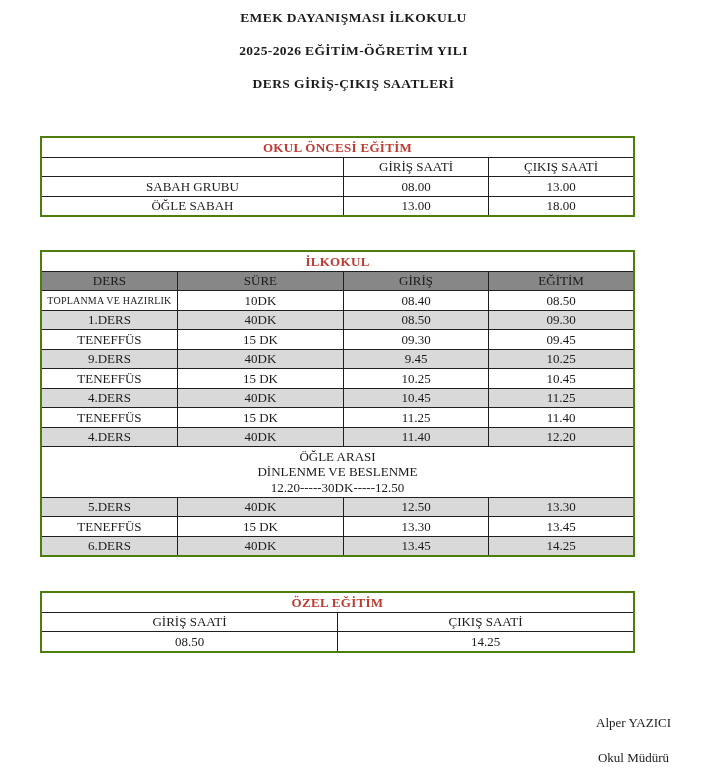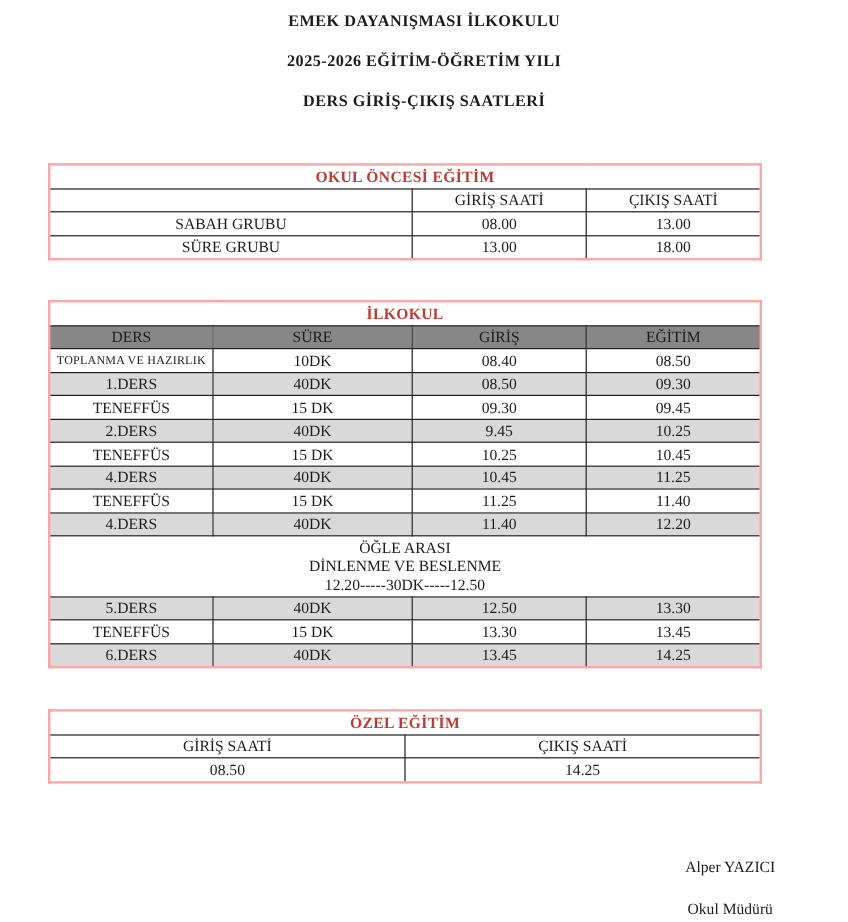--- a/index.html
+++ b/index.html
@@ -10,21 +10,21 @@
   }
   .page{width:707px;height:592px;position:relative;}
   .page-titles{padding-top:10px;text-align:center;}
   .page-title{
     font-size:13.5px;font-weight:bold;letter-spacing:.4px;
     margin:0 0 17px 0;line-height:16px;
   }
   table.sched{
     border-collapse:collapse;table-layout:fixed;
     margin-left:40px;width:595px;
-    border:2px solid #fca5a5;
+    border:2px solid #4d7c0f;
     font-size:13px;
   }
   table.sched td{
     border:1px solid #1f1f1f;
     text-align:center;vertical-align:middle;
     padding:1.5px 2px;line-height:15.5px;
     overflow:hidden;white-space:nowrap;
   }
   td.section-title{
     color:#BE3B32;font-weight:bold;letter-spacing:.3px;
@@ -34,21 +34,21 @@
   tr.shaded td{background:#D9D9D9;}
   td.small-text{font-size:10px;letter-spacing:.2px;}
   td.lunch-cell{
     white-space:normal;padding:2px 2px 26px 2px;
   }
   .lunch-line{line-height:15.5px;}
   #table-okul-oncesi{margin-top:44px;}
   #table-ilkokul{margin-top:33px;}
   #table-ozel{margin-top:34px;border-radius:20px;}
   .signature{
-    margin-top:62px;padding-right:61px;
+    margin-top:62px;padding-right:36px;
     display:flex;flex-direction:column;align-items:flex-end;
   }
   .signature-inner{display:flex;flex-direction:column;align-items:center;}
   .sig-name,.sig-role{font-size:13px;line-height:16px;}
   .sig-role{margin-top:19px;}
 </style>
 <style>td.section-title{color:#BE3B32;}td.dark-head{background:#878787;}tr.shaded td{background:#D9D9D9;}</style></head>
 <body>
 
 <div class="page">
@@ -73,21 +73,21 @@
           <td></td>
           <td>GİRİŞ SAATİ</td>
           <td>ÇIKIŞ SAATİ</td>
         </tr>
         <tr>
           <td>SABAH GRUBU</td>
           <td>08.00</td>
           <td>13.00</td>
         </tr>
         <tr>
-          <td>SÜRE GRUBU</td>
+          <td>ÖĞLE SABAH</td>
           <td>13.00</td>
           <td>18.00</td>
         </tr>
       </tbody>
   </table>
 
   <table class="sched" id="table-ilkokul">
     <colgroup>
         <col style="width:23%">
         <col style="width:28%">
@@ -116,21 +116,21 @@
           <td>08.50</td>
           <td>09.30</td>
         </tr>
         <tr>
           <td>TENEFFÜS</td>
           <td>15 DK</td>
           <td>09.30</td>
           <td>09.45</td>
         </tr>
         <tr class="shaded">
-          <td>2.DERS</td>
+          <td>9.DERS</td>
           <td>40DK</td>
           <td>9.45</td>
           <td>10.25</td>
         </tr>
         <tr>
           <td>TENEFFÜS</td>
           <td>15 DK</td>
           <td>10.25</td>
           <td>10.45</td>
         </tr>

